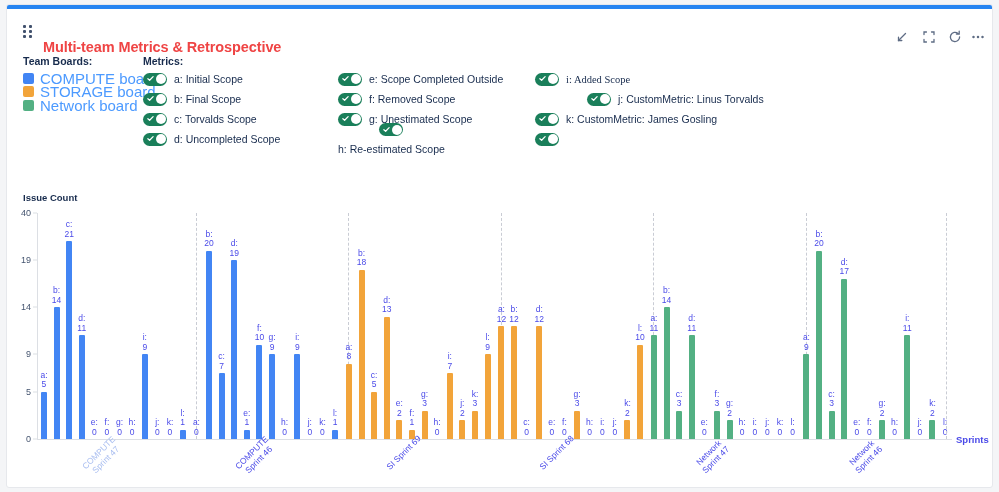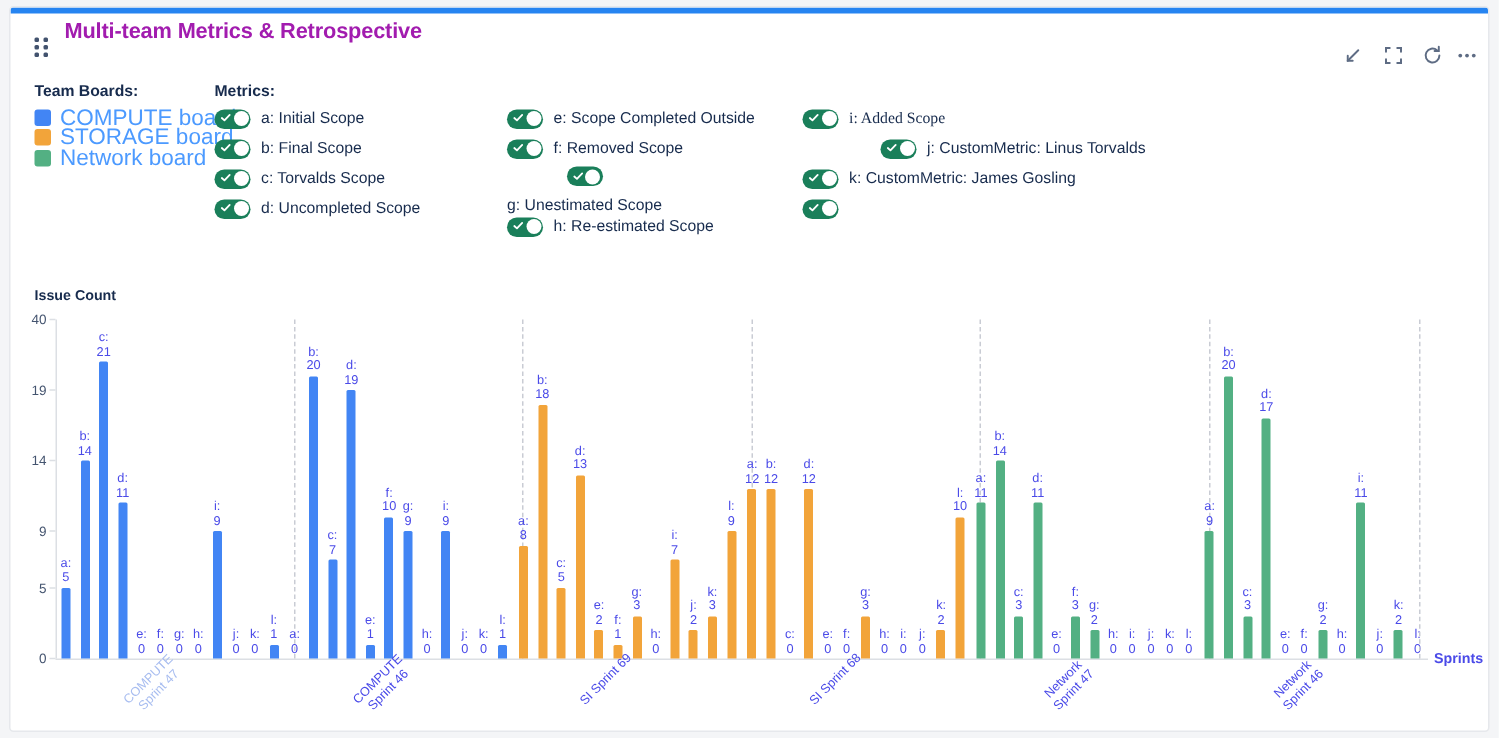--- a/index.html
+++ b/index.html
@@ -36,23 +36,23 @@
     grid-template-columns: 3px 3px;
     grid-template-rows: 3px 3px 3px;
     gap: 2px 3px;
     cursor: move;
   }
   #drag-handle i {
     display: block; width: 3px; height: 3px;
     background: #42526e; border-radius: 1px;
   }
   #page-title {
-    position: absolute; left: 36px; top: 4px;
+    position: absolute; left: 36px; top: 30px;
     font-size: 14.5px; font-weight: bold;
-    color: #a21caf; letter-spacing: -0.1px;
+    color: #ef4444; letter-spacing: -0.1px;
     white-space: nowrap;
   }
   .hdr-icon {
     position: absolute; top: 19px;
     width: 18px; height: 18px;
     color: #5e6c84;
     cursor: pointer;
   }
   .hdr-icon svg { display: block; }
   #icon-collapse { left: 886px; }
@@ -281,30 +281,30 @@
         </div>
         <div class="metric-row" style="left: 331px; top: 40px;">
           <span class="toggle">
             <svg class="chk" viewBox="0 0 8 8" fill="none" stroke="#ffffff" stroke-width="1.4" stroke-linecap="round" stroke-linejoin="round">
               <path d="M1 4.2 L3 6 L7 1.8"></path>
             </svg>
             <span class="knob"></span>
           </span>
           <span class="metric-lb">f: Removed Scope</span>
         </div>
-        <div class="metric-row" style="left: 331px; top: 60px; flex-direction: column;">
+        <div class="metric-row" style="left: 331px; top: 60px;">
           <span class="toggle">
             <svg class="chk" viewBox="0 0 8 8" fill="none" stroke="#ffffff" stroke-width="1.4" stroke-linecap="round" stroke-linejoin="round">
               <path d="M1 4.2 L3 6 L7 1.8"></path>
             </svg>
             <span class="knob"></span>
           </span>
           <span class="metric-lb">g: Unestimated Scope</span>
         </div>
-        <div class="metric-row" style="left: 331px; top: 92px;">
+        <div class="metric-row" style="left: 331px; top: 72px; flex-direction: column;">
           <span class="toggle">
             <svg class="chk" viewBox="0 0 8 8" fill="none" stroke="#ffffff" stroke-width="1.4" stroke-linecap="round" stroke-linejoin="round">
               <path d="M1 4.2 L3 6 L7 1.8"></path>
             </svg>
             <span class="knob"></span>
           </span>
           <span class="metric-lb">h: Re-estimated Scope</span>
         </div>
         <div class="metric-row" style="left: 528px; top: 20px; font-family: Liberation Serif, serif;">
           <span class="toggle">

